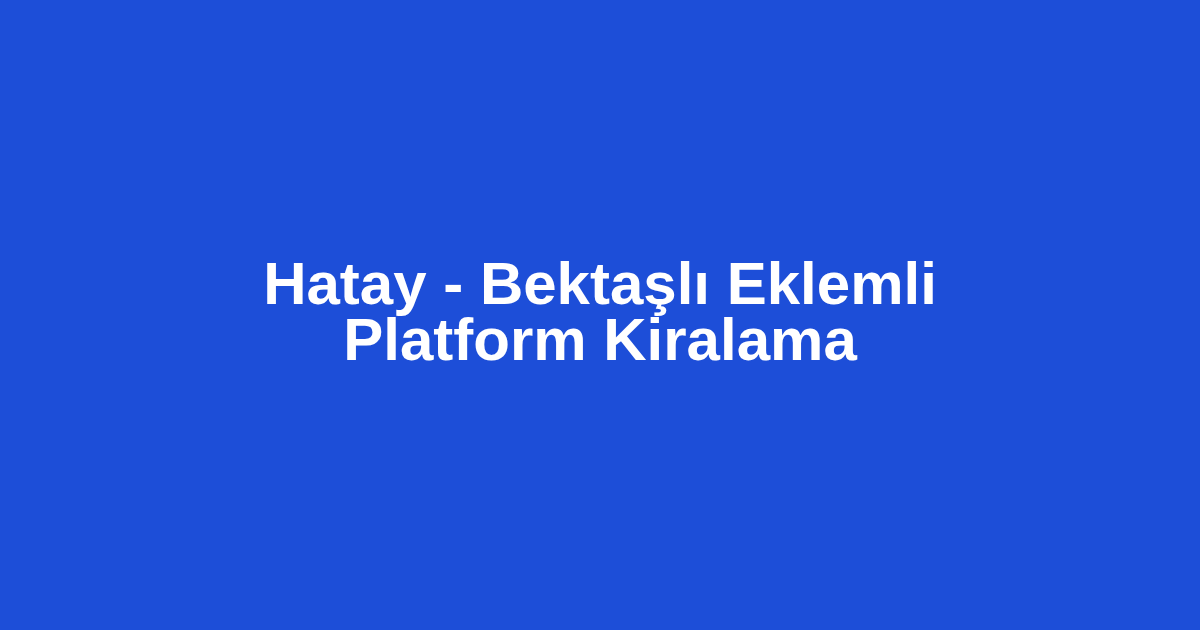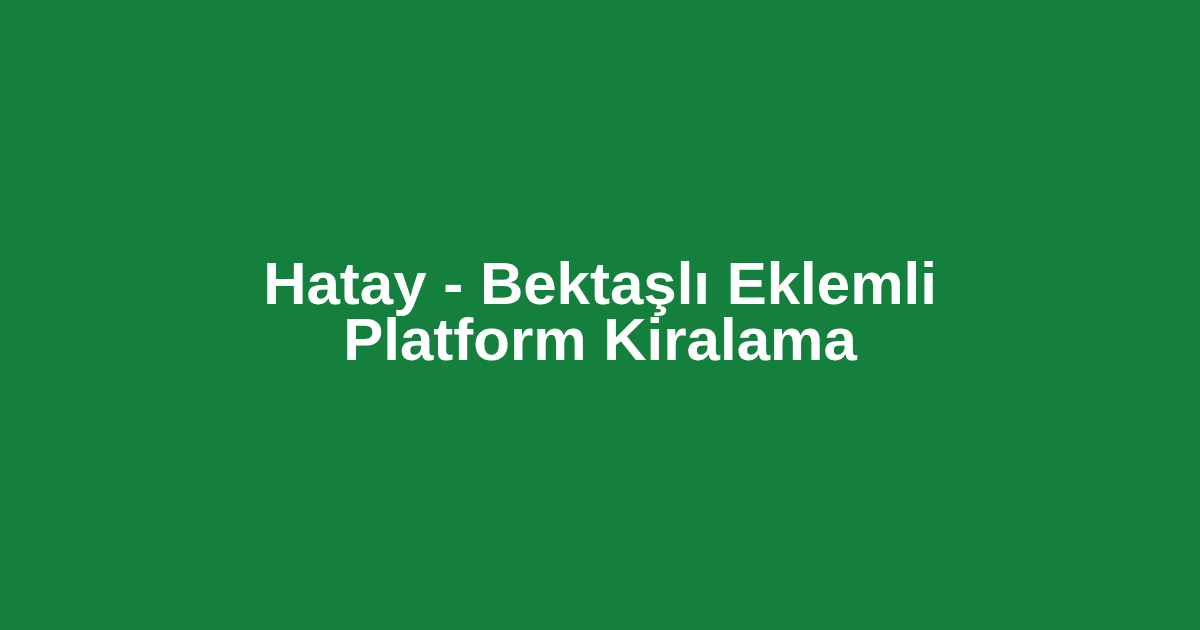--- a/index.html
+++ b/index.html
@@ -51,21 +51,21 @@
     color: #ffffff;
     text-align: center;
     word-wrap: break-word;
     overflow-wrap: break-word;
     -webkit-font-smoothing: antialiased;
   }
 </style>
 </head>
 <body style="background-color: rgb(5, 56, 114);">
 
-<div class="og-card" style="background-color: #15803d;">
+<div class="og-card" style="background-color: #1d4ed8;">
 
   <div class="card-inner">
 
     <h1 class="card-title" style="color: rgb(255, 255, 255);">Hatay - Bektaşlı Eklemli Platform Kiralama</h1>
 
   </div>
 
 </div>
 
 </body></html>

